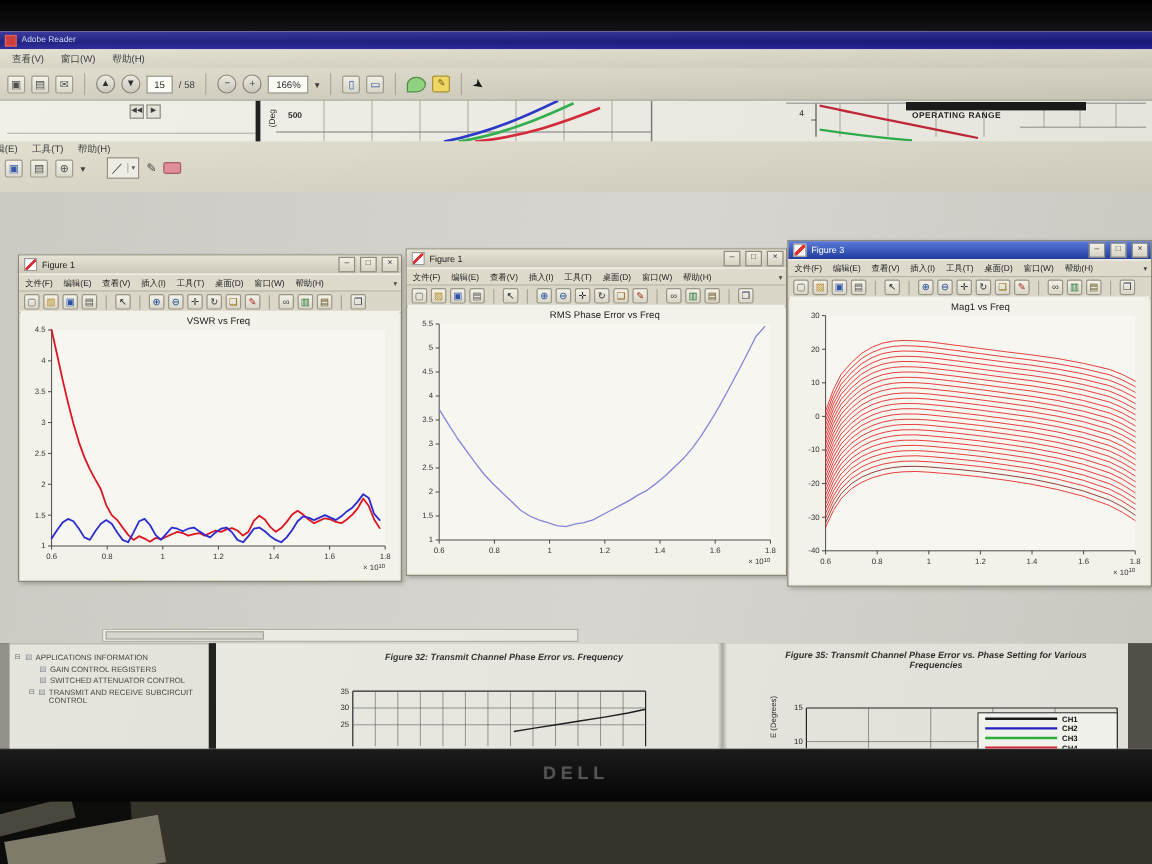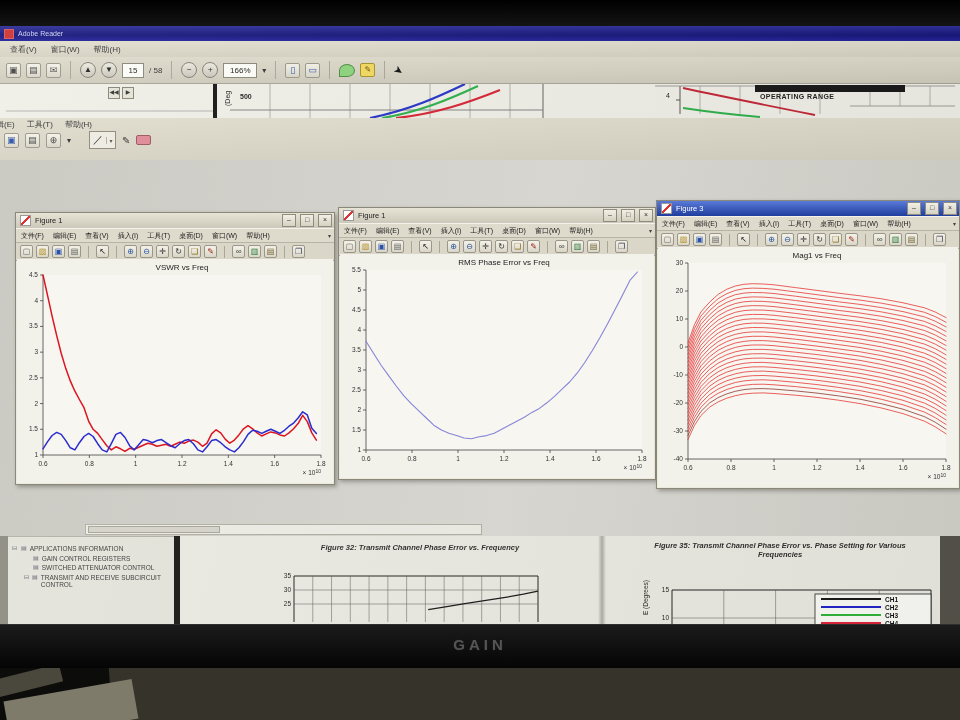--- a/index.html
+++ b/index.html
@@ -591,15 +591,15 @@
             <text x="235" y="39.5" font-size="6.5" font-weight="bold" fill="#111">CH3</text>
             <line x1="171" y1="45" x2="231" y2="45" stroke="#e0243a" stroke-width="2"></line>
             <text x="235" y="47.5" font-size="6.5" font-weight="bold" fill="#111">CH4</text>
           </svg>
       </div>
       <div class="pb-rightedge"></div>
     </div>
   </div>
 
   <div class="bezel-bottom"></div>
-  <div class="dell-logo">GAIN</div>
+  <div class="dell-logo">DELL</div>
 
 </div>
 
 </body></html>

